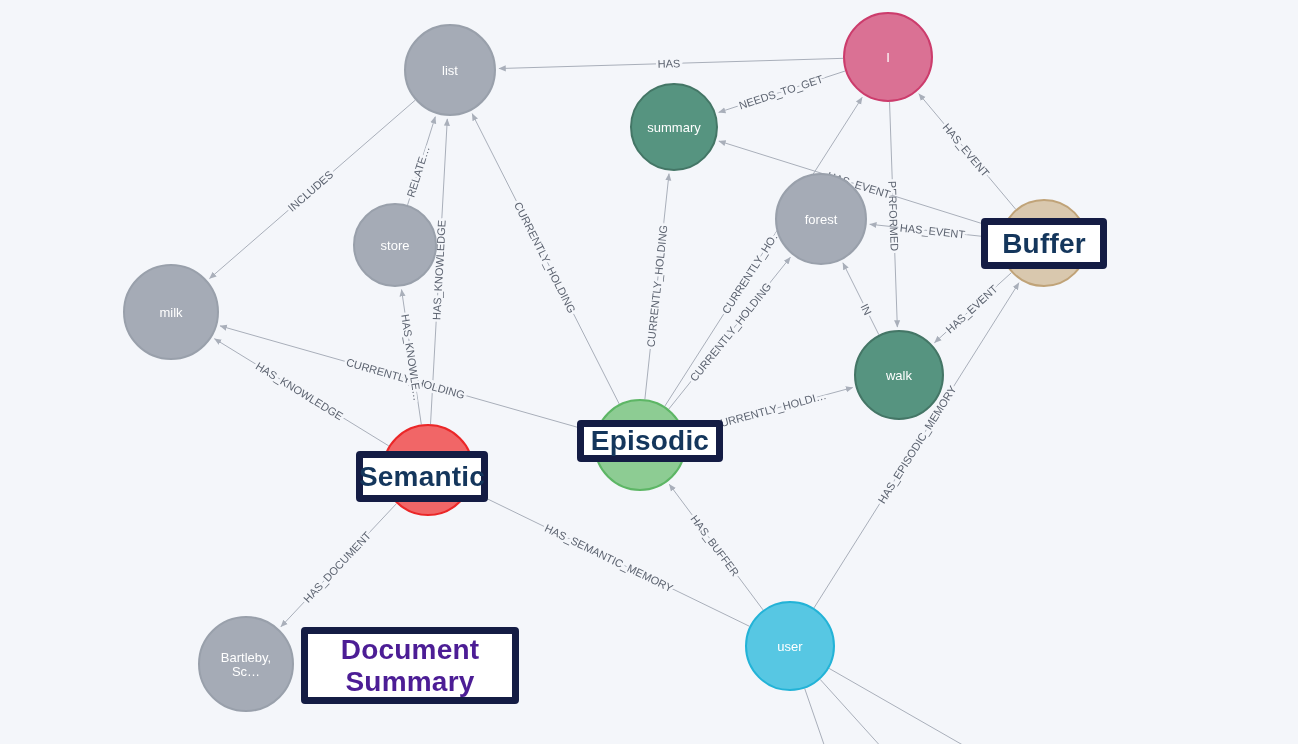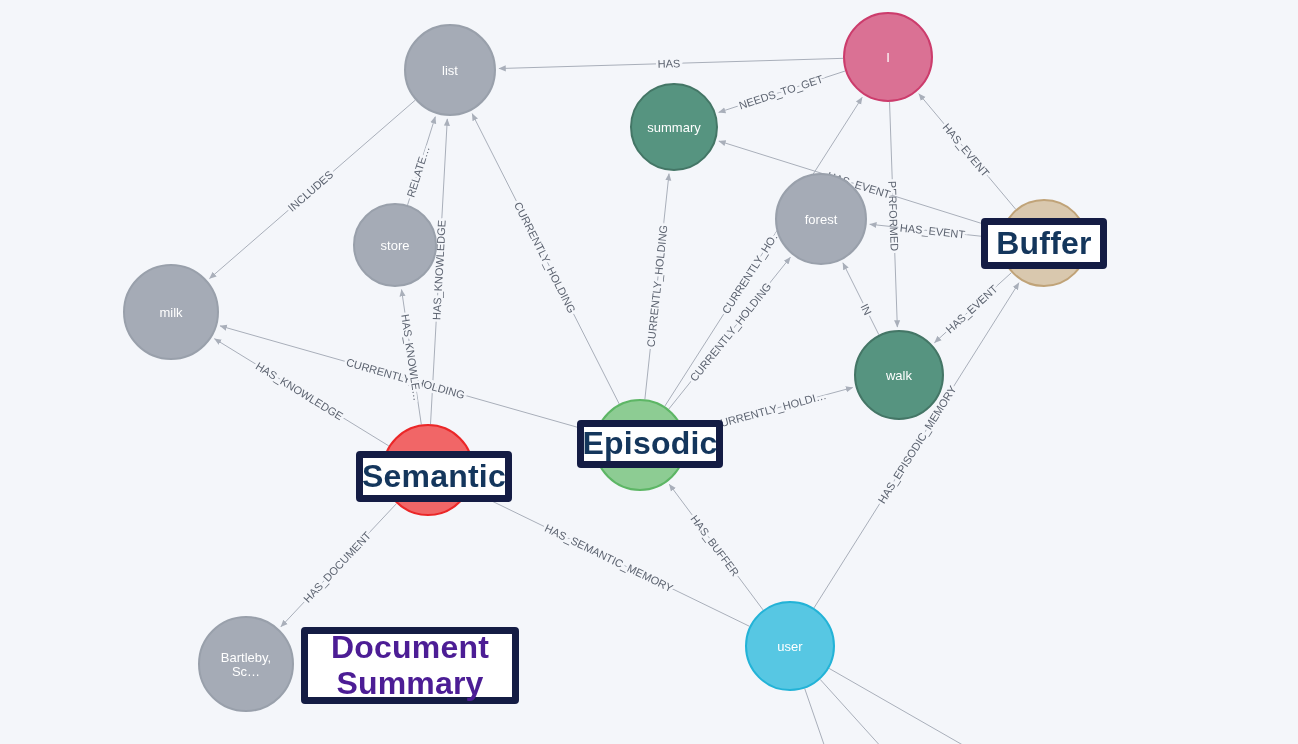--- a/index.html
+++ b/index.html
@@ -19,21 +19,21 @@
   .annotation {
     position: absolute;
     box-sizing: border-box;
     background: #ffffff;
     border: 7px solid #141C44;
     border-radius: 4px;
     display: flex;
     align-items: center;
     justify-content: center;
     font-weight: bold;
-    font-size: 32px;
+    font-size: 28px;
     line-height: 1.12;
     white-space: pre-line;
     text-align: center;
     letter-spacing: 0.2px;
   }
 </style>
 </head>
 <body style="background: rgb(244, 246, 250);">
 
 <div id="stage" style="background: rgb(244, 246, 250);">
@@ -137,18 +137,18 @@
           <text text-anchor="middle" font-size="13" fill="#FFFFFF" font-family="&quot;Liberation Sans&quot;, sans-serif"><tspan x="790" y="646" dominant-baseline="central">user</tspan></text>
         </g>
         <g>
           <circle cx="246" cy="664" r="47" fill="#A5ABB6" stroke="#99A0AB" stroke-width="2"></circle>
           <text text-anchor="middle" font-size="13" fill="#FFFFFF" font-family="&quot;Liberation Sans&quot;, sans-serif"><tspan x="246" y="657" dominant-baseline="central">Bartleby,</tspan><tspan x="246" y="671" dominant-baseline="central">Sc…</tspan></text>
         </g>
       </g>
     </svg>
   <div id="annotation-layer">
       <div class="annotation" style="left: 981px; top: 218px; width: 126px; height: 51px; border-color: rgb(20, 28, 68); color: rgb(20, 54, 92); background: rgb(255, 255, 255);">Buffer</div>
-      <div class="annotation" style="left: 577px; top: 420px; width: 146px; height: 48px; border-color: rgb(20, 28, 68); color: rgb(20, 54, 92); background: rgb(255, 255, 255);">Episodic</div>
-      <div class="annotation" style="left: 356px; top: 451px; width: 156px; height: 51px; border-color: rgb(20, 28, 68); color: rgb(20, 54, 92); background: rgb(255, 255, 255);">Semantic</div>
+      <div class="annotation" style="left: 577px; top: 420px; width: 146px; height: 42px; border-color: rgb(20, 28, 68); color: rgb(20, 54, 92); background: rgb(255, 255, 255);">Episodic</div>
+      <div class="annotation" style="left: 356px; top: 451px; width: 132px; height: 51px; border-color: rgb(20, 28, 68); color: rgb(20, 54, 92); background: rgb(255, 255, 255);">Semantic</div>
       <div class="annotation" style="left: 301px; top: 627px; width: 218px; height: 77px; border-color: rgb(20, 28, 68); color: #4c1d95; background: rgb(255, 255, 255);">Document
 Summary</div>
     </div>
 </div>
 
 </body></html>

